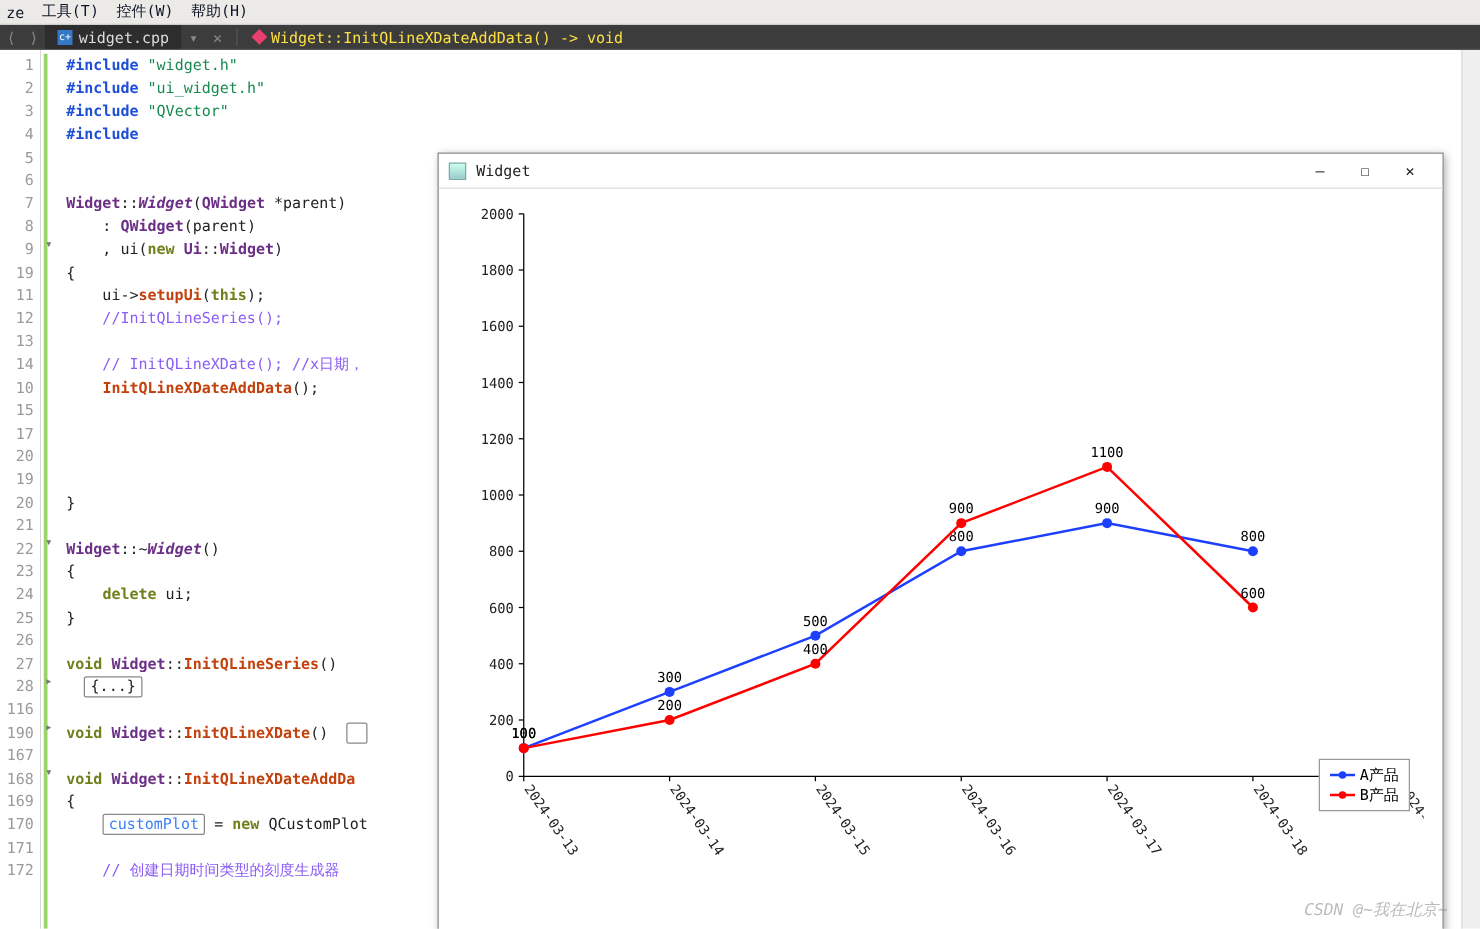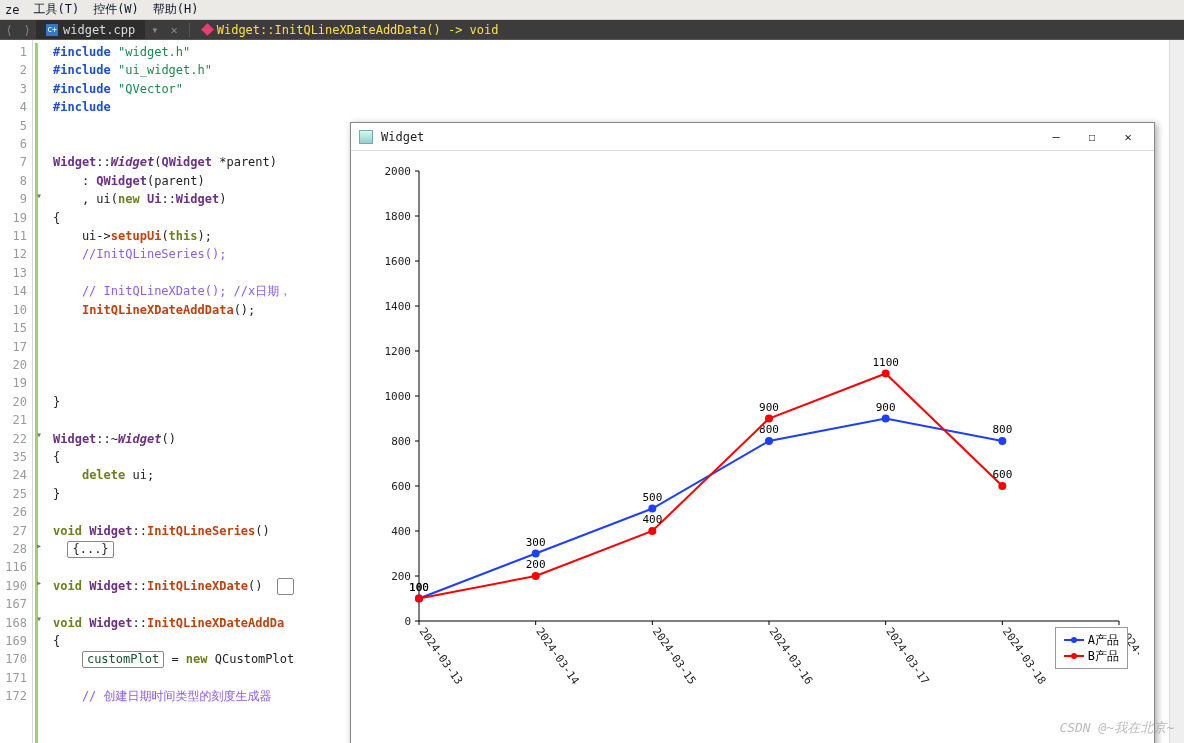--- a/index.html
+++ b/index.html
@@ -22,39 +22,39 @@
   .fold-col .green-bar{ position:absolute; left:2px; top:3px; bottom:0; width:3px; background:#9ad56a;}
   .fold-col .fold-mark{ position:absolute; left:1px; color:#777; font-size:10px; width:10px; text-align:center;}
   .code{ flex:1; padding:3px 8px 0 8px; font-family:"Consolas",monospace; line-height:18.4px; font-size:12px; color:#222; white-space:pre; overflow:hidden;}
   .kw{ color:#6f7f1c; font-weight:bold;}  
   .pp{ color:#1d4ed8; font-weight:bold;}  
   .str{ color:#198a4f; }
   .type{ color:#6b2f86; font-weight:bold;}
   .cls{ color:#6b2f86; font-weight:bold; font-style:italic;}
   .fn{ color:#c2410c; font-weight:bold;}
   .cmt{ color:#8b5cf6;}
-  .var{ color:#14532d;}
+  .var{ color:#3b82f6;}
   .box{ border:1px solid #888; border-radius:2px; padding:0 4px; background:#fff;}
   .box.inl{ display:inline-block; line-height:15px; vertical-align:baseline;}
   
   .win{ position:absolute; left:350px; top:82px; width:805px; height:630px; background:#fff; border:1px solid #888; box-shadow:2px 2px 7px rgba(0,0,0,.35);}
   .titlebar{ height:28px; display:flex; align-items:center; padding:0 8px; border-bottom:1px solid #ddd; font-size:12px; color:#222;}
   .titlebar .ic{ width:14px; height:14px; border:1px solid #7aa; background:linear-gradient(#cfe,#9cc); margin-right:8px;}
   .titlebar .sp{ flex:1;}
   .winbtn{ width:36px; height:100%; display:flex; align-items:center; justify-content:center;}
   .chart-area{ position:relative; margin:10px 18px 8px 18px; height:580px; background:#fff;}
   .chart-title{ text-align:center; font-size:15px; font-weight:bold; color:#111; padding:6px 0 0 0;}
   svg{ display:block;}
-  .legend{ position:absolute; right:8px; bottom:72px; border:1px solid #999; background:#fff; padding:4px 8px; font-size:12px;}
+  .legend{ position:absolute; right:8px; bottom:92px; border:1px solid #999; background:#fff; padding:4px 8px; font-size:12px;}
   .legend-row{ display:flex; align-items:center; gap:4px; height:16px;}
   .lw{ width:20px; height:2px; position:relative;}
   .lw::after{ content:""; position:absolute; left:50%; top:50%; width:6px; height:6px; border-radius:50%; transform:translate(-50%,-50%);}
   .blue{ background:#1d3fff;} .blue::after{ background:#1d3fff;}
   .red{ background:#f00;} .red::after{ background:#f00;}
-  .watermark{ position:absolute; right:10px; bottom:6px; color:rgba(120,120,120,.5); font-size:13px; font-style:italic;}
+  .watermark{ position:absolute; right:26px; bottom:6px; color:rgba(120,120,120,.5); font-size:13px; font-style:italic;}
   .tick-lbl{ font-size:11px; fill:#222;}
   .data-lbl{ font-size:11px; fill:#000;}
   .scrollbar{ position:absolute; right:0; top:0; bottom:0; width:15px; background:#efefef; border-left:1px solid #dcdcdc;}
 </style>
 </head>
 <body>
 
 <div class="menubar">
   <span>ze</span>
   <span>工具(T)</span>
@@ -95,21 +95,21 @@
       <div>13</div>
       <div>14</div>
       <div>10</div>
       <div>15</div>
       <div>17</div>
       <div>20</div>
       <div>19</div>
       <div>20</div>
       <div>21</div>
       <div>22</div>
-      <div>35</div>
+      <div>23</div>
       <div>24</div>
       <div>25</div>
       <div>26</div>
       <div>27</div>
       <div>28</div>
       <div>116</div>
       <div>190</div>
       <div>167</div>
       <div>168</div>
       <div>169</div>

